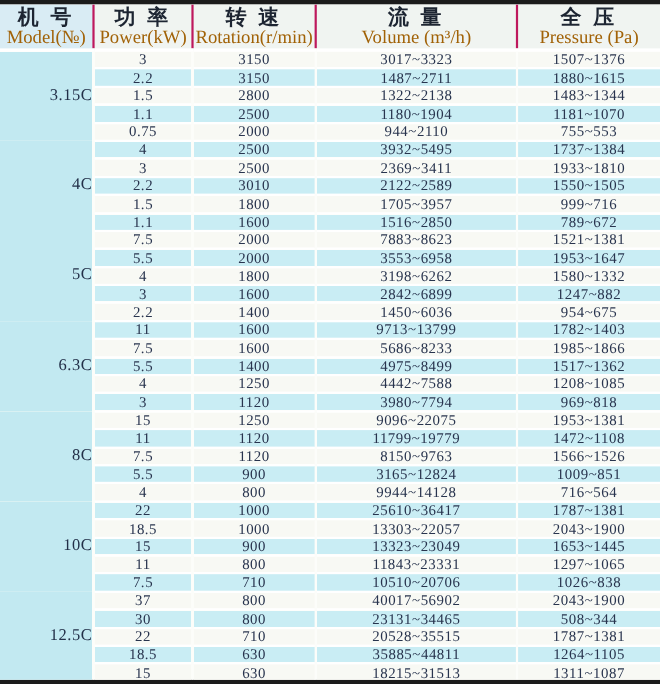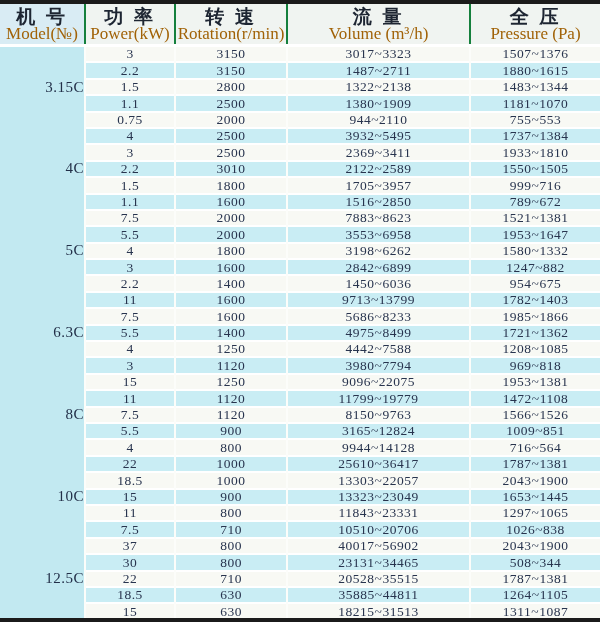--- a/index.html
+++ b/index.html
@@ -22,21 +22,21 @@
   col.c-model    { width: 85px; }
   col.c-power    { width: 90px; }
   col.c-rotation { width: 112px; }
   col.c-volume   { width: 183px; }
   col.c-pressure { width: 130px; }
 
   thead th {
     height: 40px;
     background: #f0f4f1;
     border-bottom: 3px solid #ffffff;
-    border-left: 2px solid #15803d;
+    border-left: 2px solid #be185d;
     padding: 0;
     text-align: center;
     vertical-align: middle;
     font-weight: normal;
   }
   thead th:first-child { border-left: none; background: #d9ecf4; }
   th .zh {
     font-size: 19px;
     font-weight: bold;
     color: #1d2532;
@@ -129,21 +129,21 @@
         </tr>
         <tr class="row-white">
           <td>1.5</td>
           <td>2800</td>
           <td>1322~2138</td>
           <td>1483~1344</td>
         </tr>
         <tr class="row-cyan">
           <td>1.1</td>
           <td>2500</td>
-          <td>1380~1909</td>
+          <td>1180~1904</td>
           <td>1181~1070</td>
         </tr>
         <tr class="row-white">
           <td>0.75</td>
           <td>2000</td>
           <td>944~2110</td>
           <td>755~553</td>
         </tr>
         <tr class="row-cyan">
           <td rowspan="5" class="model-cell">4C</td>
@@ -217,21 +217,21 @@
         <tr class="row-white">
           <td>7.5</td>
           <td>1600</td>
           <td>5686~8233</td>
           <td>1985~1866</td>
         </tr>
         <tr class="row-cyan">
           <td>5.5</td>
           <td>1400</td>
           <td>4975~8499</td>
-          <td>1721~1362</td>
+          <td>1517~1362</td>
         </tr>
         <tr class="row-white">
           <td>4</td>
           <td>1250</td>
           <td>4442~7588</td>
           <td>1208~1085</td>
         </tr>
         <tr class="row-cyan">
           <td>3</td>
           <td>1120</td>

